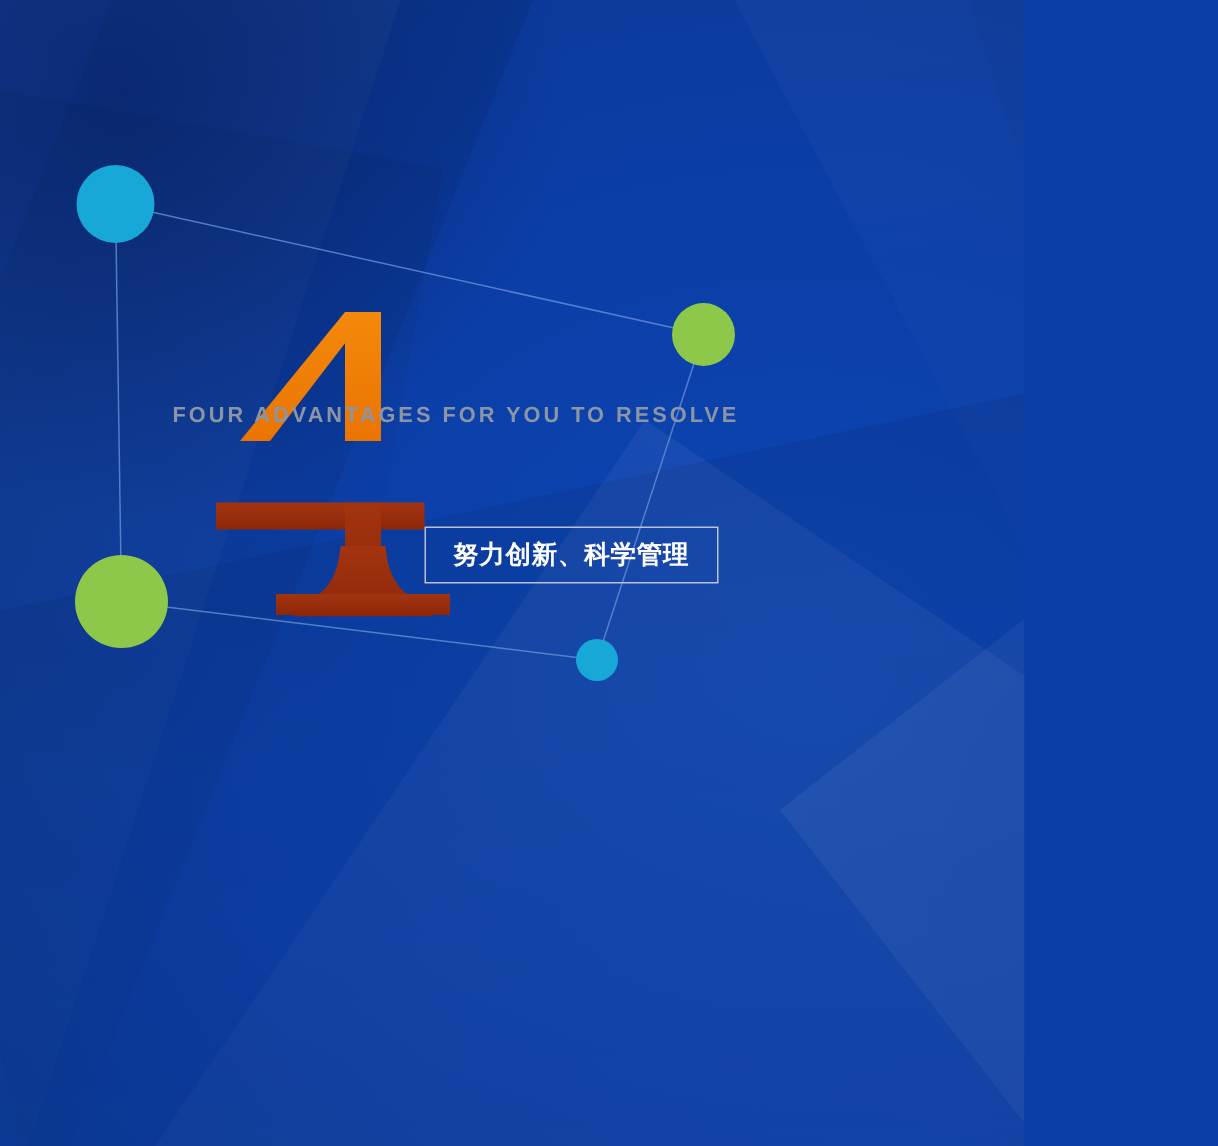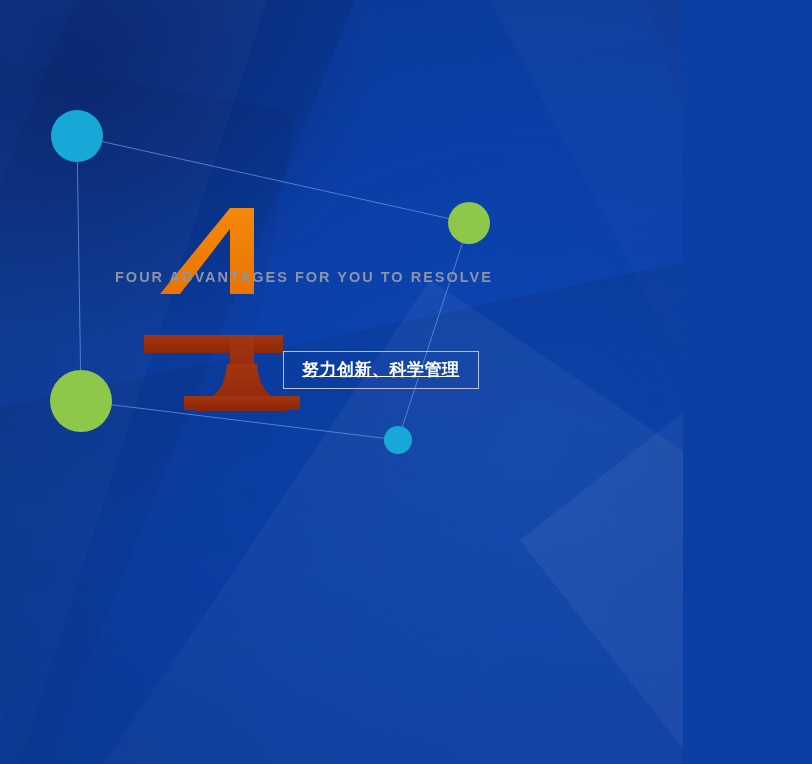--- a/index.html
+++ b/index.html
@@ -150,21 +150,20 @@
     align-items: center;
     background: transparent;
   }
   .tagline-text {
     font-size: 17px;
     font-weight: bold;
     color: #ffffff;
     letter-spacing: 0.5px;
     line-height: 1;
     white-space: nowrap;
-    text-decoration: underline;
   }
 </style>
 </head>
 <body>
 
 <div id="banner">
 
   <div class="bg-base"></div>
   <div class="facets">
     <div class="facet f1"></div>

